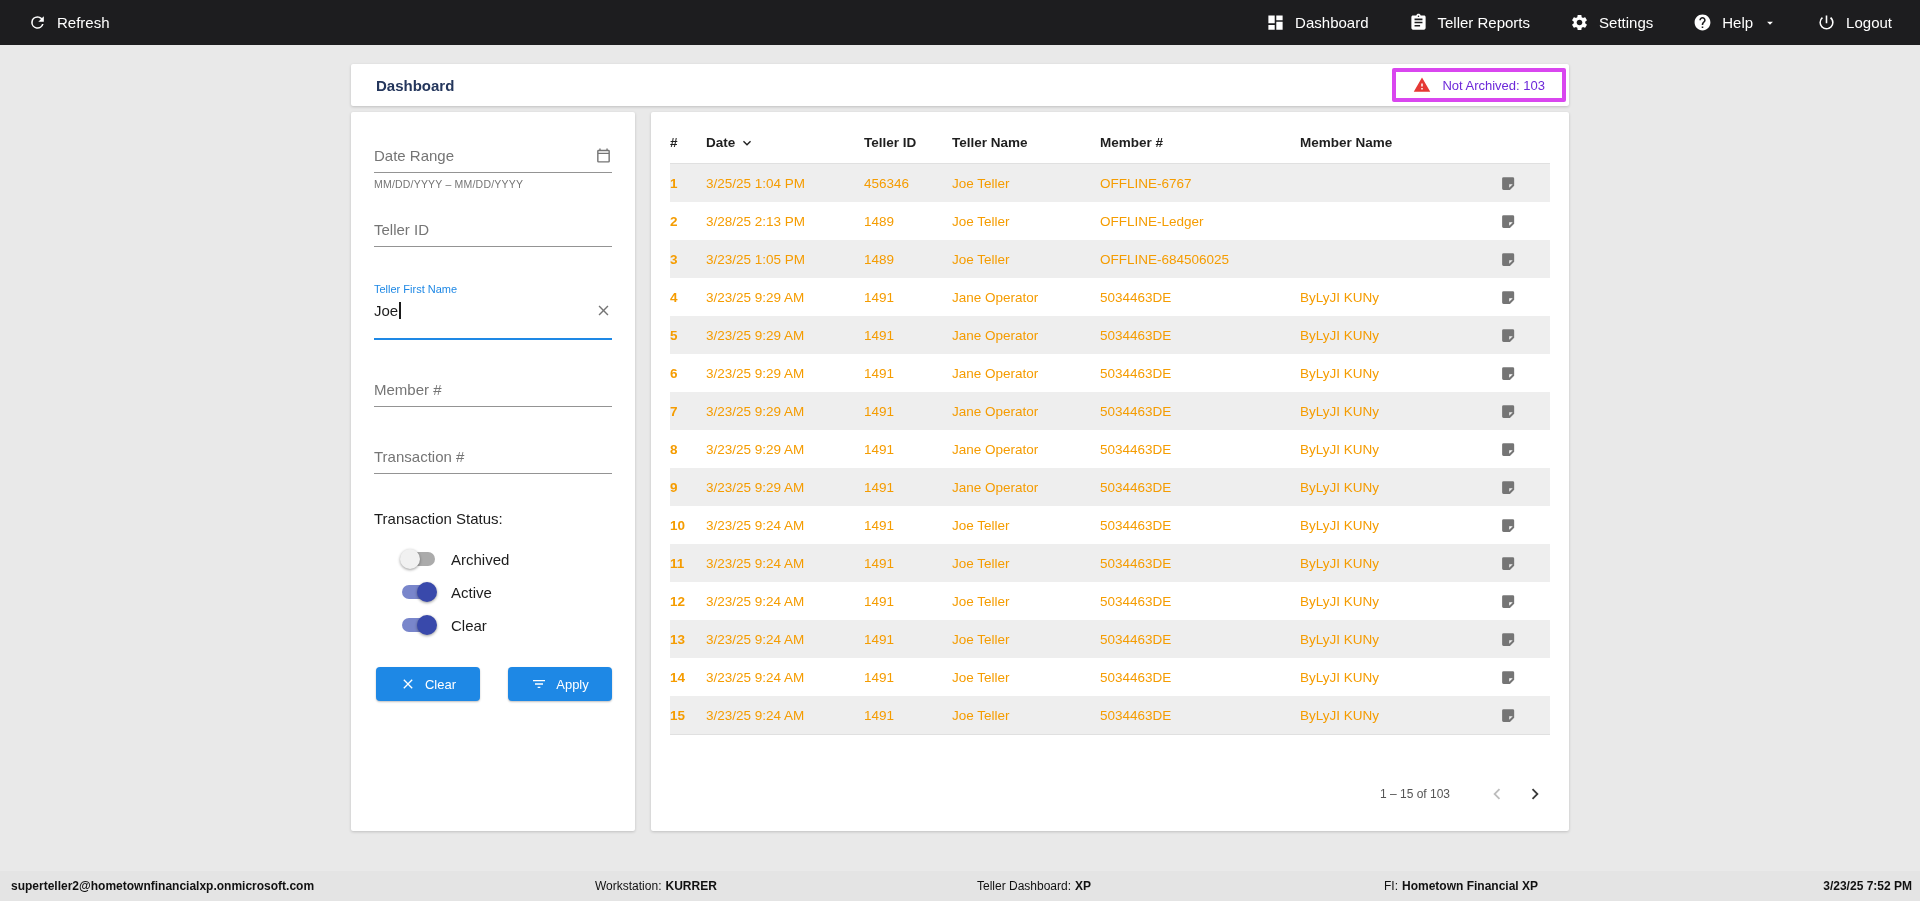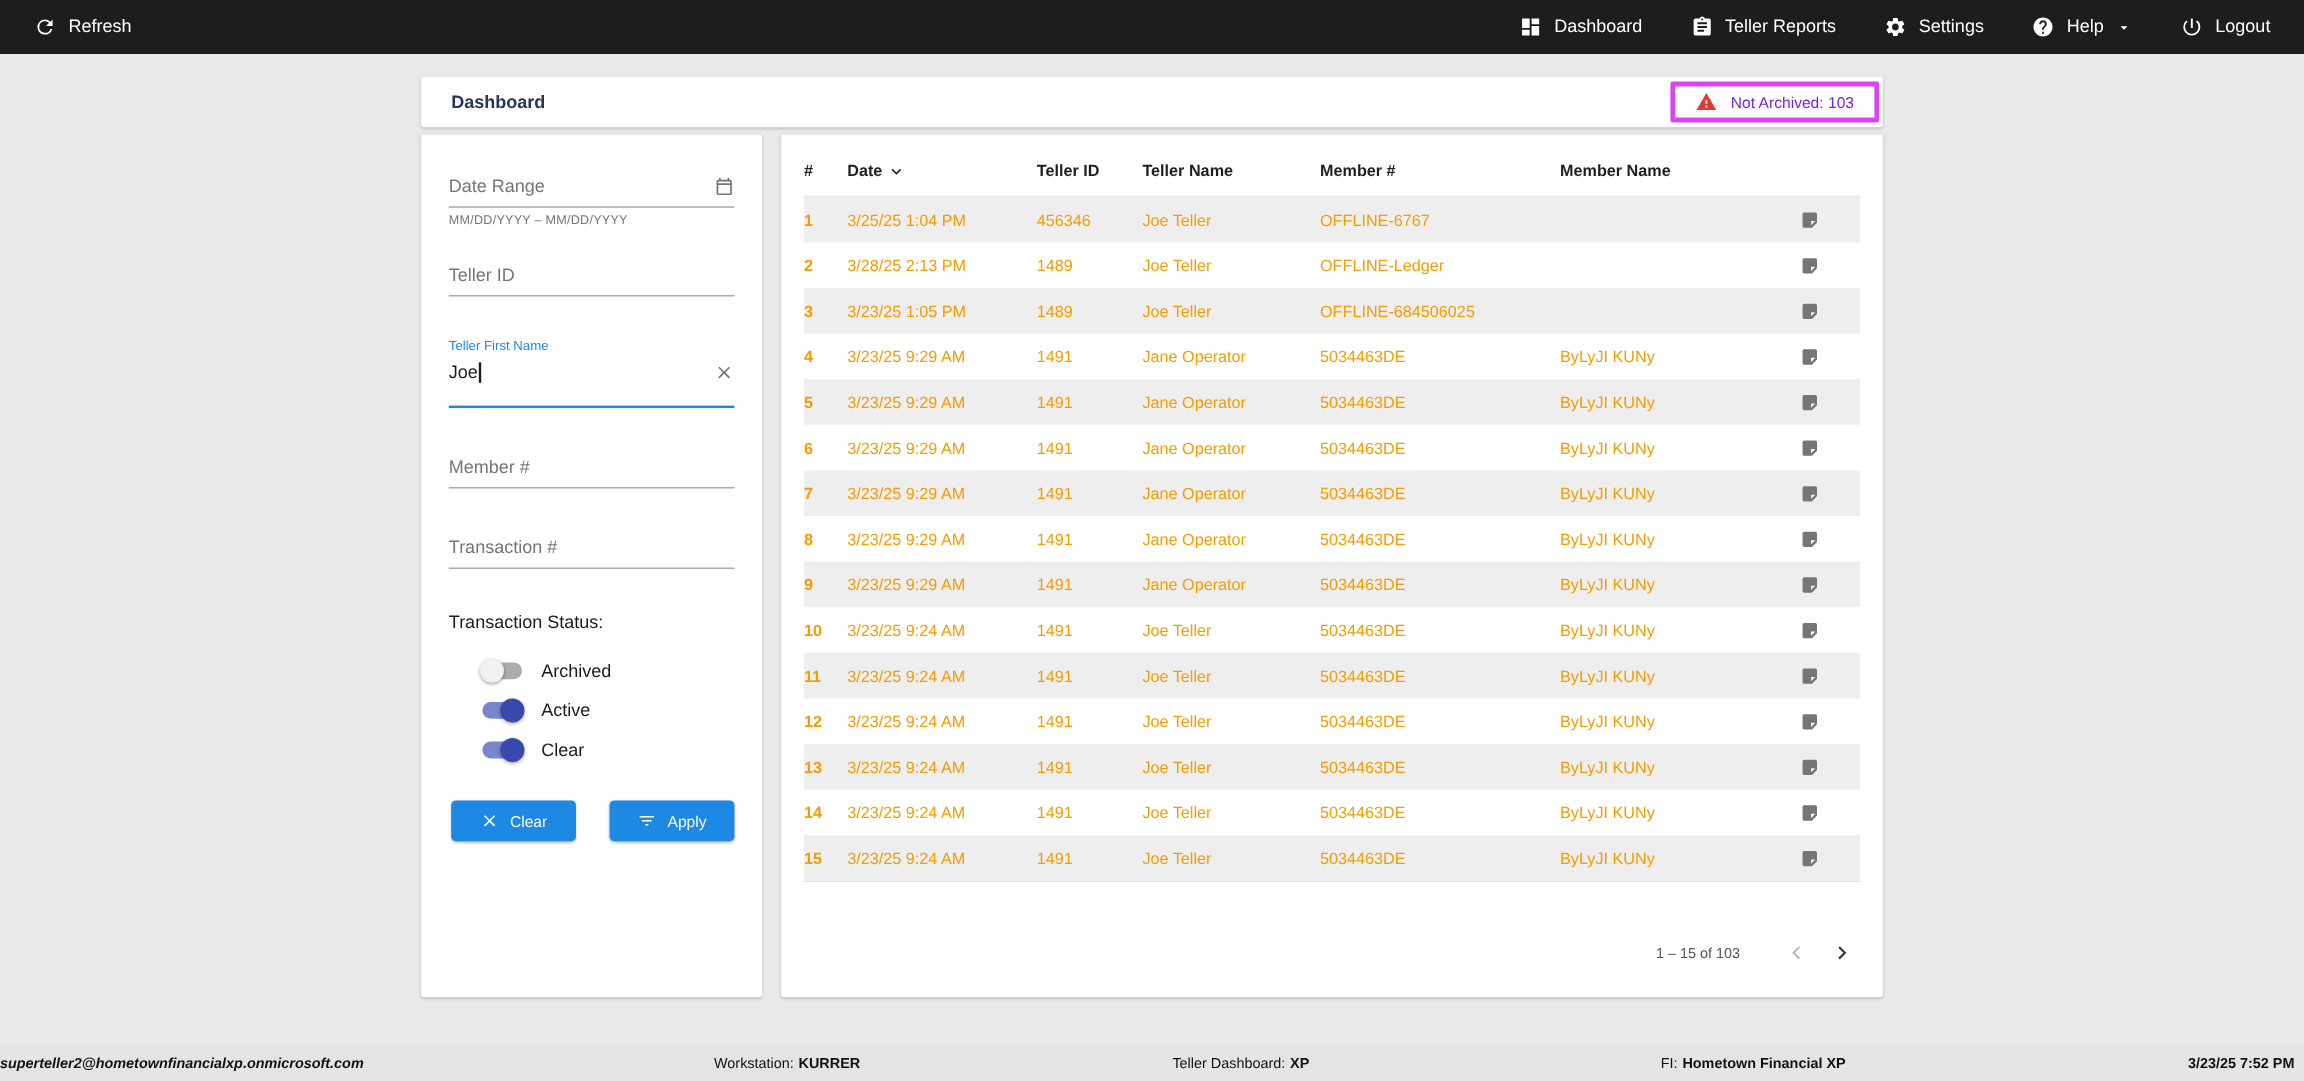--- a/index.html
+++ b/index.html
@@ -113,21 +113,21 @@
   .pg-prev svg { fill:#bdbdbd; }
   .pg-next svg { fill:#3a3a3a; }
 
   
   .footer {
     height:30px; flex-shrink:0; background:#e4e4e4;
     position:relative; font-size:12px; color:#111;
   }
   .footer .seg { position:absolute; top:50%; transform:translateY(-50%); white-space:nowrap; }
   .footer .b { font-weight:bold; }
-  .seg-user { left:0; font-weight:bold;font-style:italic; }
+  .seg-user { left:11px; font-weight:bold; }
   .seg-workstation { left:595px; }
   .seg-platform { left:977px; }
   .seg-fi { left:1384px; }
   .seg-date { right:8px; font-weight:bold; }
   .seg .lbl { margin-right:4px; }
 </style>
 </head>
 <body>
 
 <header class="topbar">

